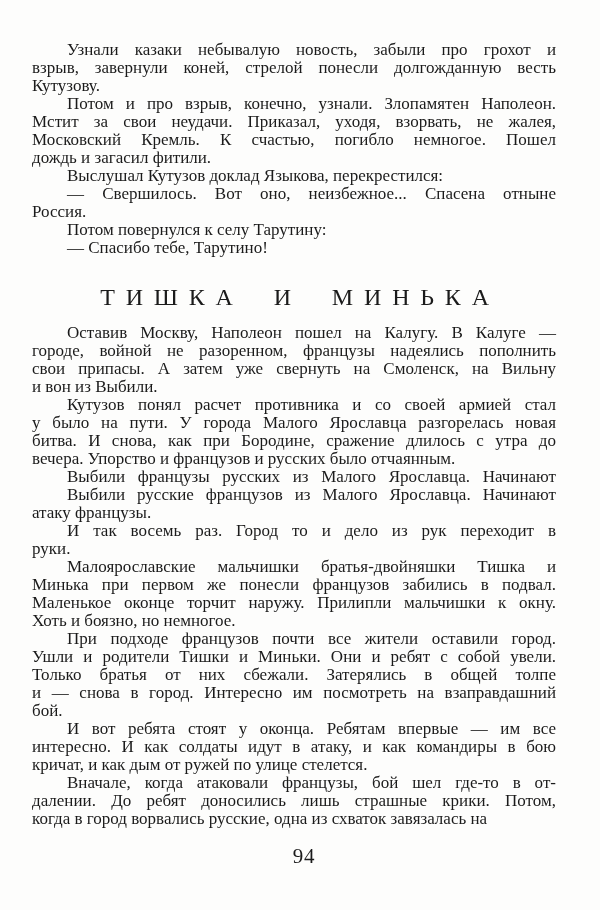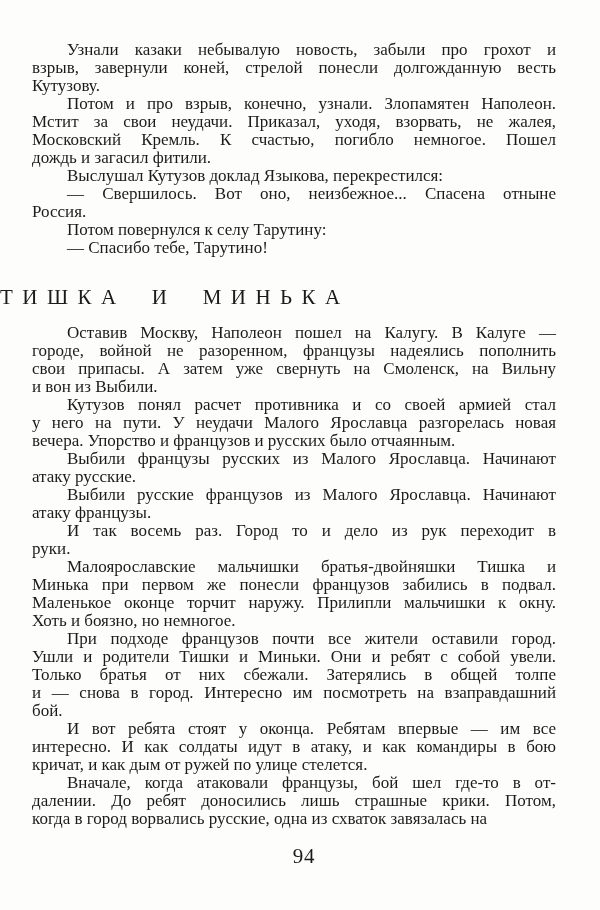--- a/index.html
+++ b/index.html
@@ -29,23 +29,24 @@
     white-space:nowrap;
   }
   .line.first{ padding-left:35px; }
   .line.last{ text-align-last:left; white-space:normal; }
   .chapter-heading{
     position:absolute;
     top:285px;
     left:0;
     width:600px;
     margin:0;
-    font-size:21px;
+    font-size:24px;
     line-height:24px;
     font-weight:normal;
+    text-align:center;
     letter-spacing:0.45em;
     word-spacing:0.55em;
   }
   .page-number{
     position:absolute;
     top:847px;
     left:4px;
     width:600px;
     font-size:21px;
     line-height:18px;
@@ -89,26 +90,26 @@
 
   <div class="text-block after">
       <div class="paragraph">
         <div class="line first">Оставив Москву, Наполеон пошел на Калугу. В Калуге —</div>
         <div class="line">городе, войной не разоренном, французы надеялись пополнить</div>
         <div class="line">свои припасы. А затем уже свернуть на Смоленск, на Вильну</div>
         <div class="line last">и вон из Выбили.</div>
       </div>
       <div class="paragraph">
         <div class="line first">Кутузов понял расчет противника и со своей армией стал</div>
-        <div class="line">у него на пути. У неудачи Малого Ярославца разгорелась новая</div>
+        <div class="line">у было на пути. У города Малого Ярославца разгорелась новая</div>
+        <div class="line">битва. И снова, как при Бородине, сражение длилось с утра до</div>
         <div class="line last">вечера. Упорство и французов и русских было отчаянным.</div>
       </div>
       <div class="paragraph">
         <div class="line first">Выбили французы русских из Малого Ярославца. Начинают</div>
-        <div class="line last">атаку русские.</div>
       </div>
       <div class="paragraph">
         <div class="line first">Выбили русские французов из Малого Ярославца. Начинают</div>
         <div class="line last">атаку французы.</div>
       </div>
       <div class="paragraph">
         <div class="line first">И так восемь раз. Город то и дело из рук переходит в</div>
         <div class="line last">руки.</div>
       </div>
       <div class="paragraph">

